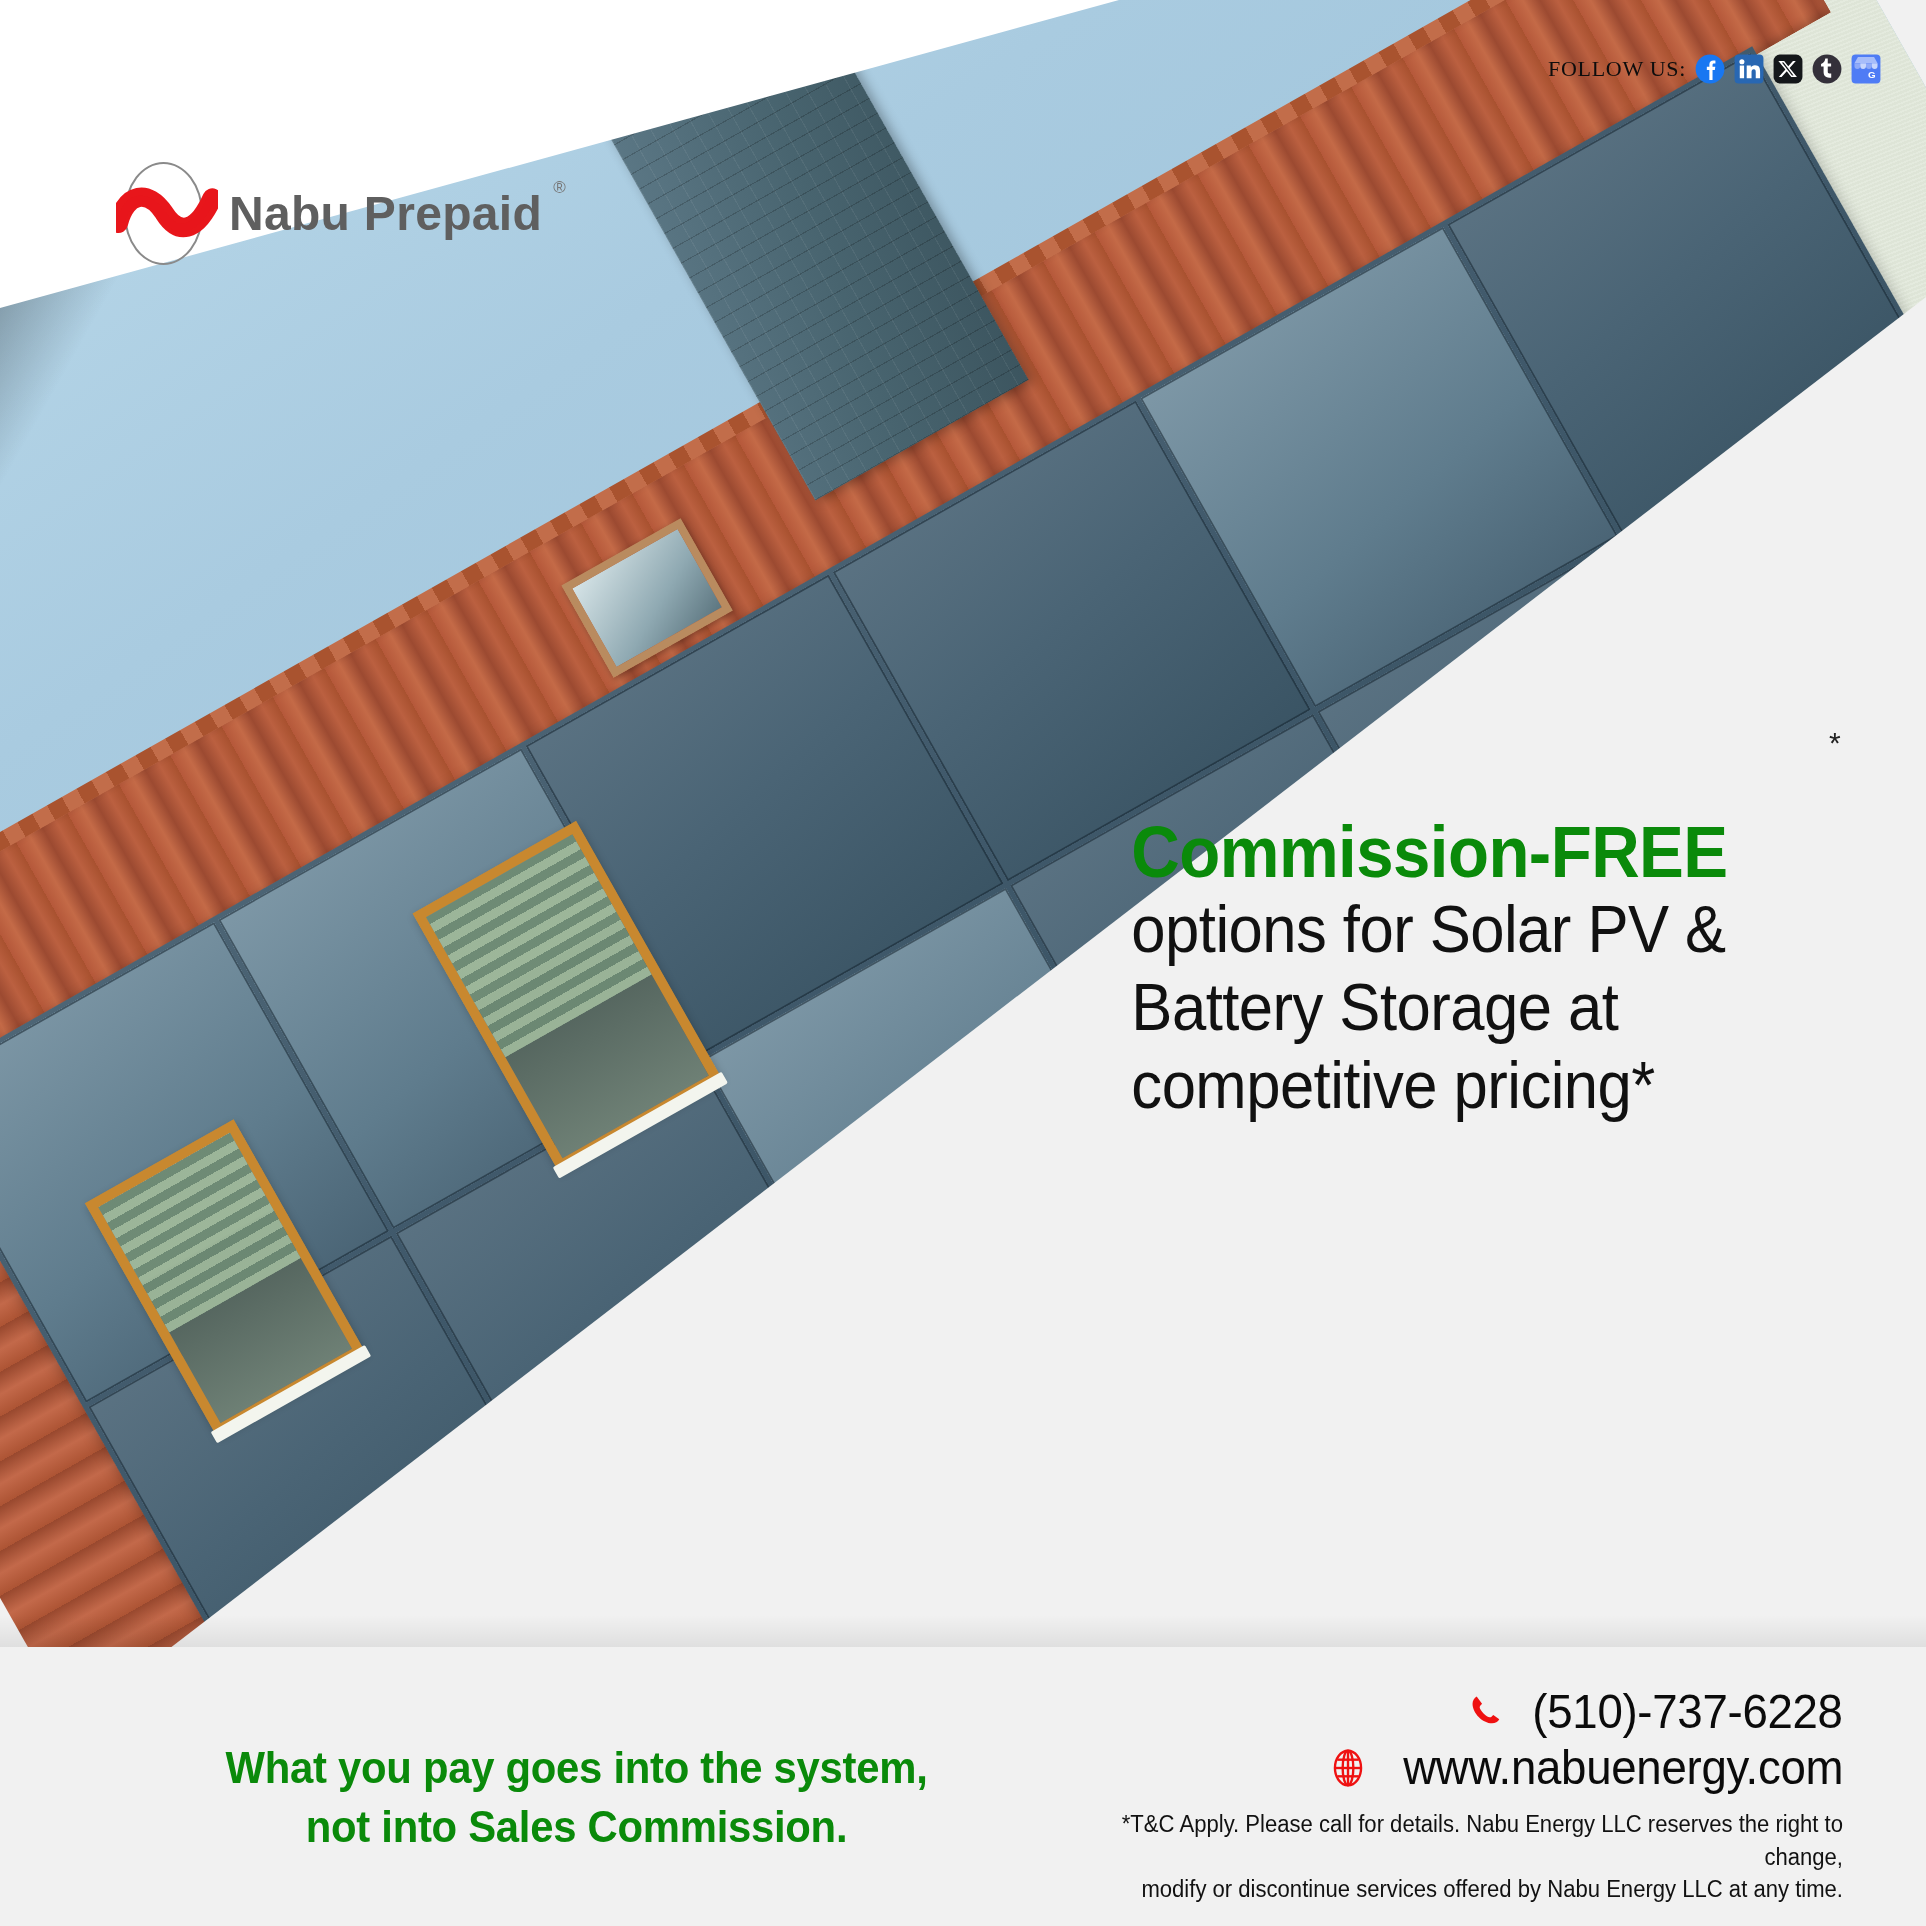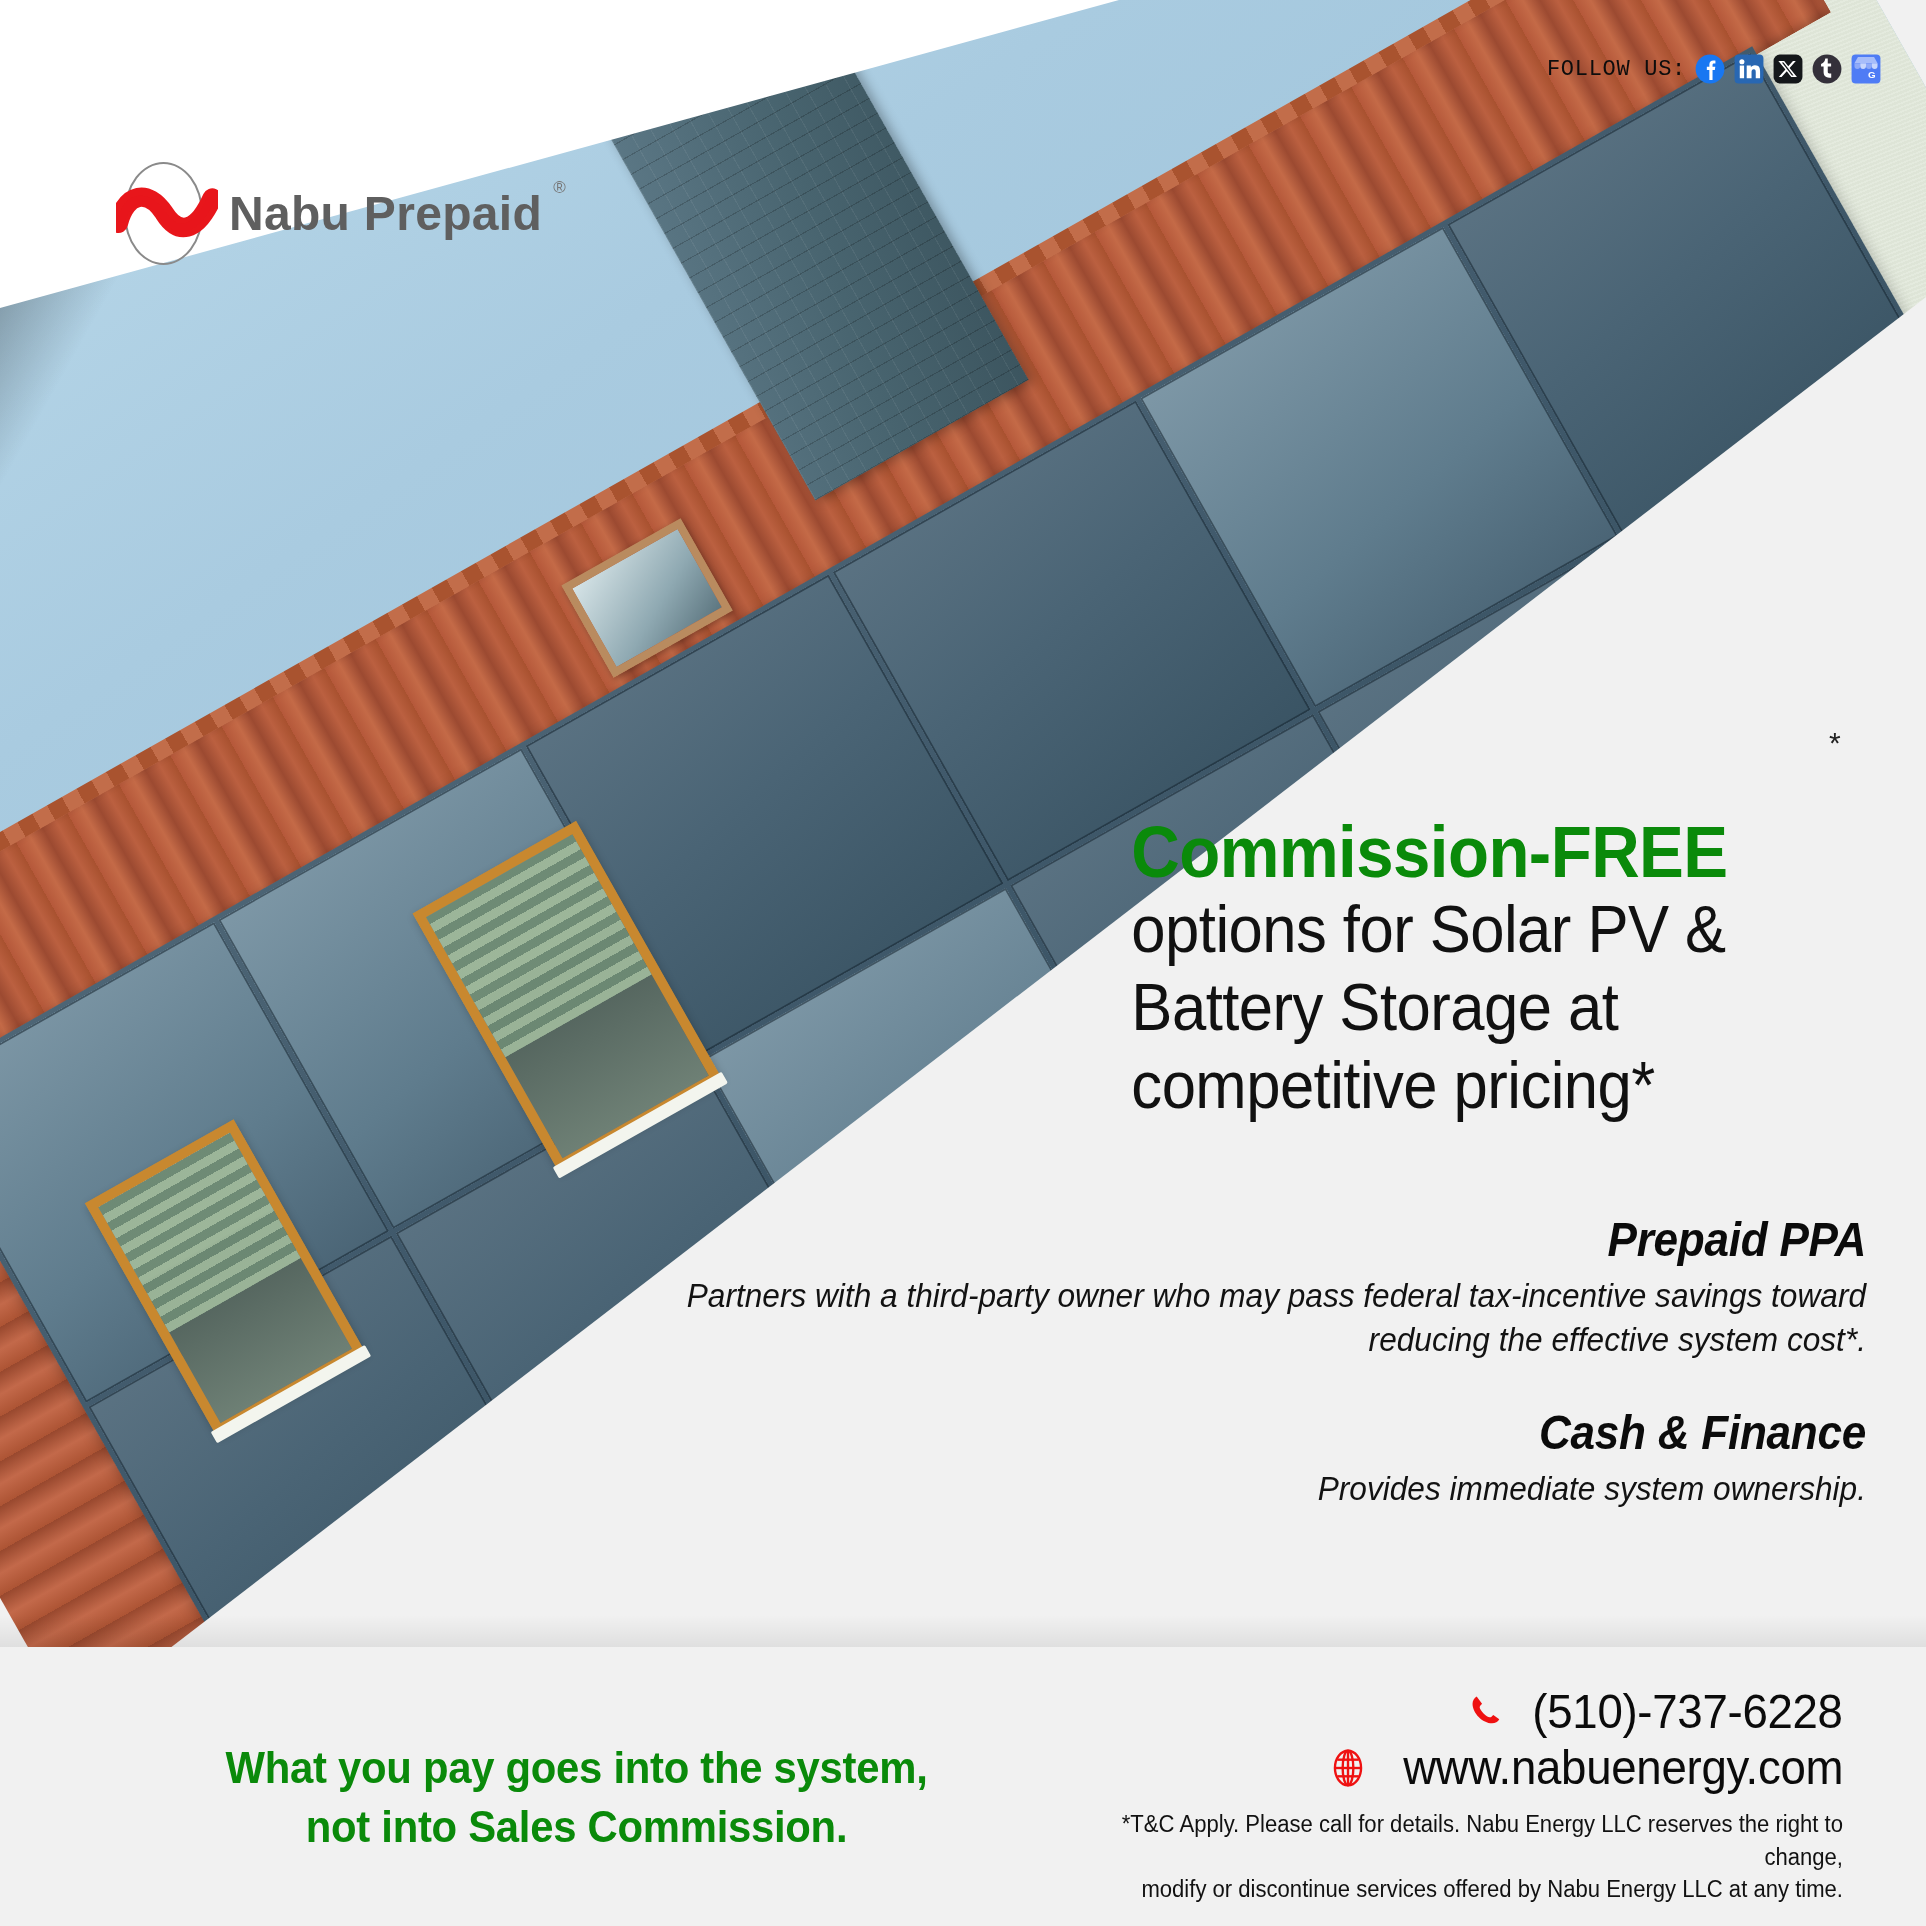--- a/index.html
+++ b/index.html
@@ -203,21 +203,21 @@
     position:absolute;right:-24px;top:-11.4px;
     font-size:17px;font-weight:normal;color:#777;
   }
 
   
   .follow{
     position:absolute;right:45px;top:54px;
     display:flex;align-items:center;gap:9px;
   }
   .follow-label{
-    font-family:Liberation Mono, monospace;
+    font-family:Liberation Serif, serif;
     font-size:22px;color:#0d0d0d;letter-spacing:0.7px;white-space:nowrap;
   }
   .soc{width:30px;height:30px;display:inline-block;}
 
   
   .headline{
     position:absolute;left:1101px;top:813px;width:759px;
   }
   .headline .hl-green{
     display:block;
@@ -411,27 +411,20 @@
 
   <div class="headline">
     <span class="hl-green">Commission-FREE</span>
     <span class="hl-line">options for Solar PV &amp;</span>
     <span class="hl-line">Battery Storage at</span>
     <span class="hl-line">competitive pricing*</span>
   </div>
 
   <div class="lone-asterisk">*</div>
 
-  <div class="offers">
-    <p class="offer-title">Prepaid PPA</p>
-    <p class="offer-desc">Partners with a third-party owner who may pass federal tax-incentive savings toward reducing the effective system cost*.</p>
-    <div class="offer-gap"></div>
-    <p class="offer-title">Cash &amp; Finance</p>
-    <p class="offer-desc">Provides immediate system ownership.</p>
-  </div>
 
   <div class="footer-divider"></div>
 
   <div class="footer">
 
     <div class="tagline">
       <span>What you pay goes into the system,</span><br>
       <span>not into Sales Commission.</span>
     </div>
 

